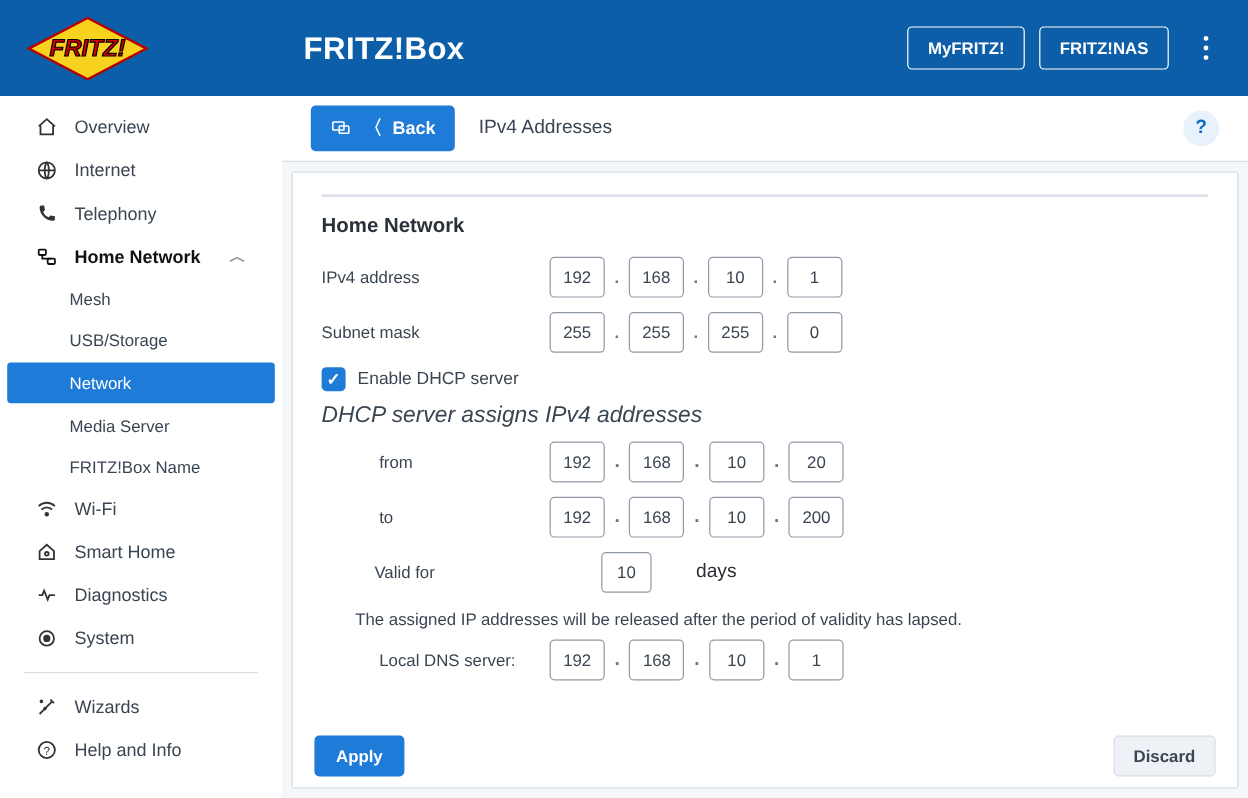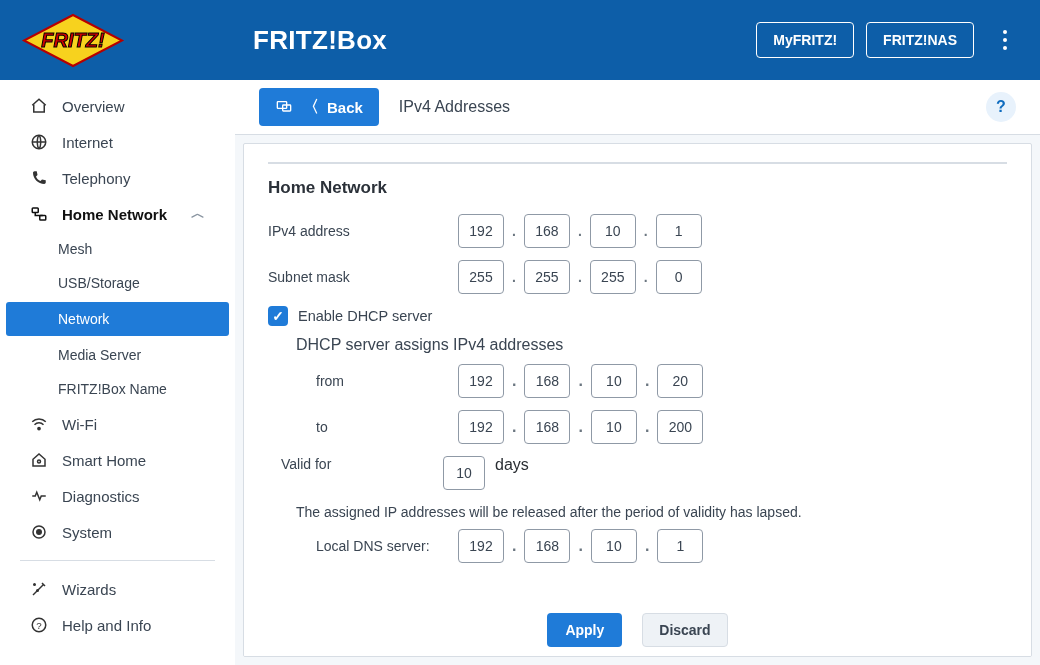--- a/index.html
+++ b/index.html
@@ -57,30 +57,30 @@
   .thin-sep{height:2px;background:var(--border);margin-bottom:14px;}
   .section-title{font-size:17px;font-weight:600;color:#2b3139;margin-bottom:16px;}
   .row{display:flex;align-items:center;margin-bottom:12px;font-size:14px;color:var(--text-soft);}
   .row .lbl{width:190px;}
   .row.wide .lbl{width:190px;}
   .octets{display:flex;align-items:center;gap:4px;}
   .oct{width:46px;height:34px;border:1px solid #8f99a6;border-radius:4px;text-align:center;font-size:14px;color:var(--text-soft);background:#fff;}
   .dot{padding:0 4px;color:#6b7680;font-weight:600;}
   .checkbox-row{display:flex;align-items:center;gap:10px;margin:6px 0 10px 0;font-size:14.5px;color:var(--text-soft);}
   .chk{width:20px;height:20px;border-radius:4px;background:var(--blue-button);display:inline-flex;align-items:center;justify-content:center;color:#fff;font-size:14px;font-weight:700;}
-  .indent1{margin-left:28px;font-size:16px;color:var(--text-soft);margin-bottom:10px;}
+  .indent1{font-size:19px;color:var(--text-soft);margin-bottom:10px;font-style:italic;}
   .indent2-row{display:flex;align-items:center;margin-left:48px;margin-bottom:12px;}
   .indent2-row .lbl{width:142px;font-size:14px;color:var(--text-soft);}
-  .valid-row{display:flex;margin-left:13px;margin-bottom:12px;}
+  .valid-row{display:flex;align-items:center;margin-left:44px;margin-bottom:12px;gap:27px;}
   .valid-row .lbl{width:162px;font-size:14px;color:var(--text-soft);}
   .small-input{width:42px;height:34px;border:1px solid #8f99a6;border-radius:4px;text-align:center;font-size:14px;color:var(--text-soft);background:#fff;margin-right:10px;}
   .note{font-size:14px;color:var(--text-soft);margin:6px 0 6px 28px; line-height:1.5;}
 
   
-  .card-footer{position:absolute;bottom:0;left:0;right:0;height:52px;background:#fff;display:flex;align-items:center;justify-content:center;padding:0 18px;gap:20px;}
+  .card-footer{position:absolute;bottom:0;left:0;right:0;height:52px;background:#fff;display:flex;align-items:center;justify-content:space-between;padding:0 18px;gap:20px;}
   .btn-apply{background:var(--footer-btn);color:#fff;border:none;border-radius:4px;height:34px;padding:0 18px;font-weight:600;font-size:14px;}
   .btn-discard{background:#eef2f6;border:1px solid var(--border);border-radius:4px;height:34px;padding:0 16px;font-weight:600;font-size:14px;color:var(--text-soft);}
 </style>
 </head>
 <body>
 
 <div class="header">
   <div class="logo-area">
     <div class="logo-placeholder">
       <svg viewBox="0 0 110 55" width="110" height="55">

